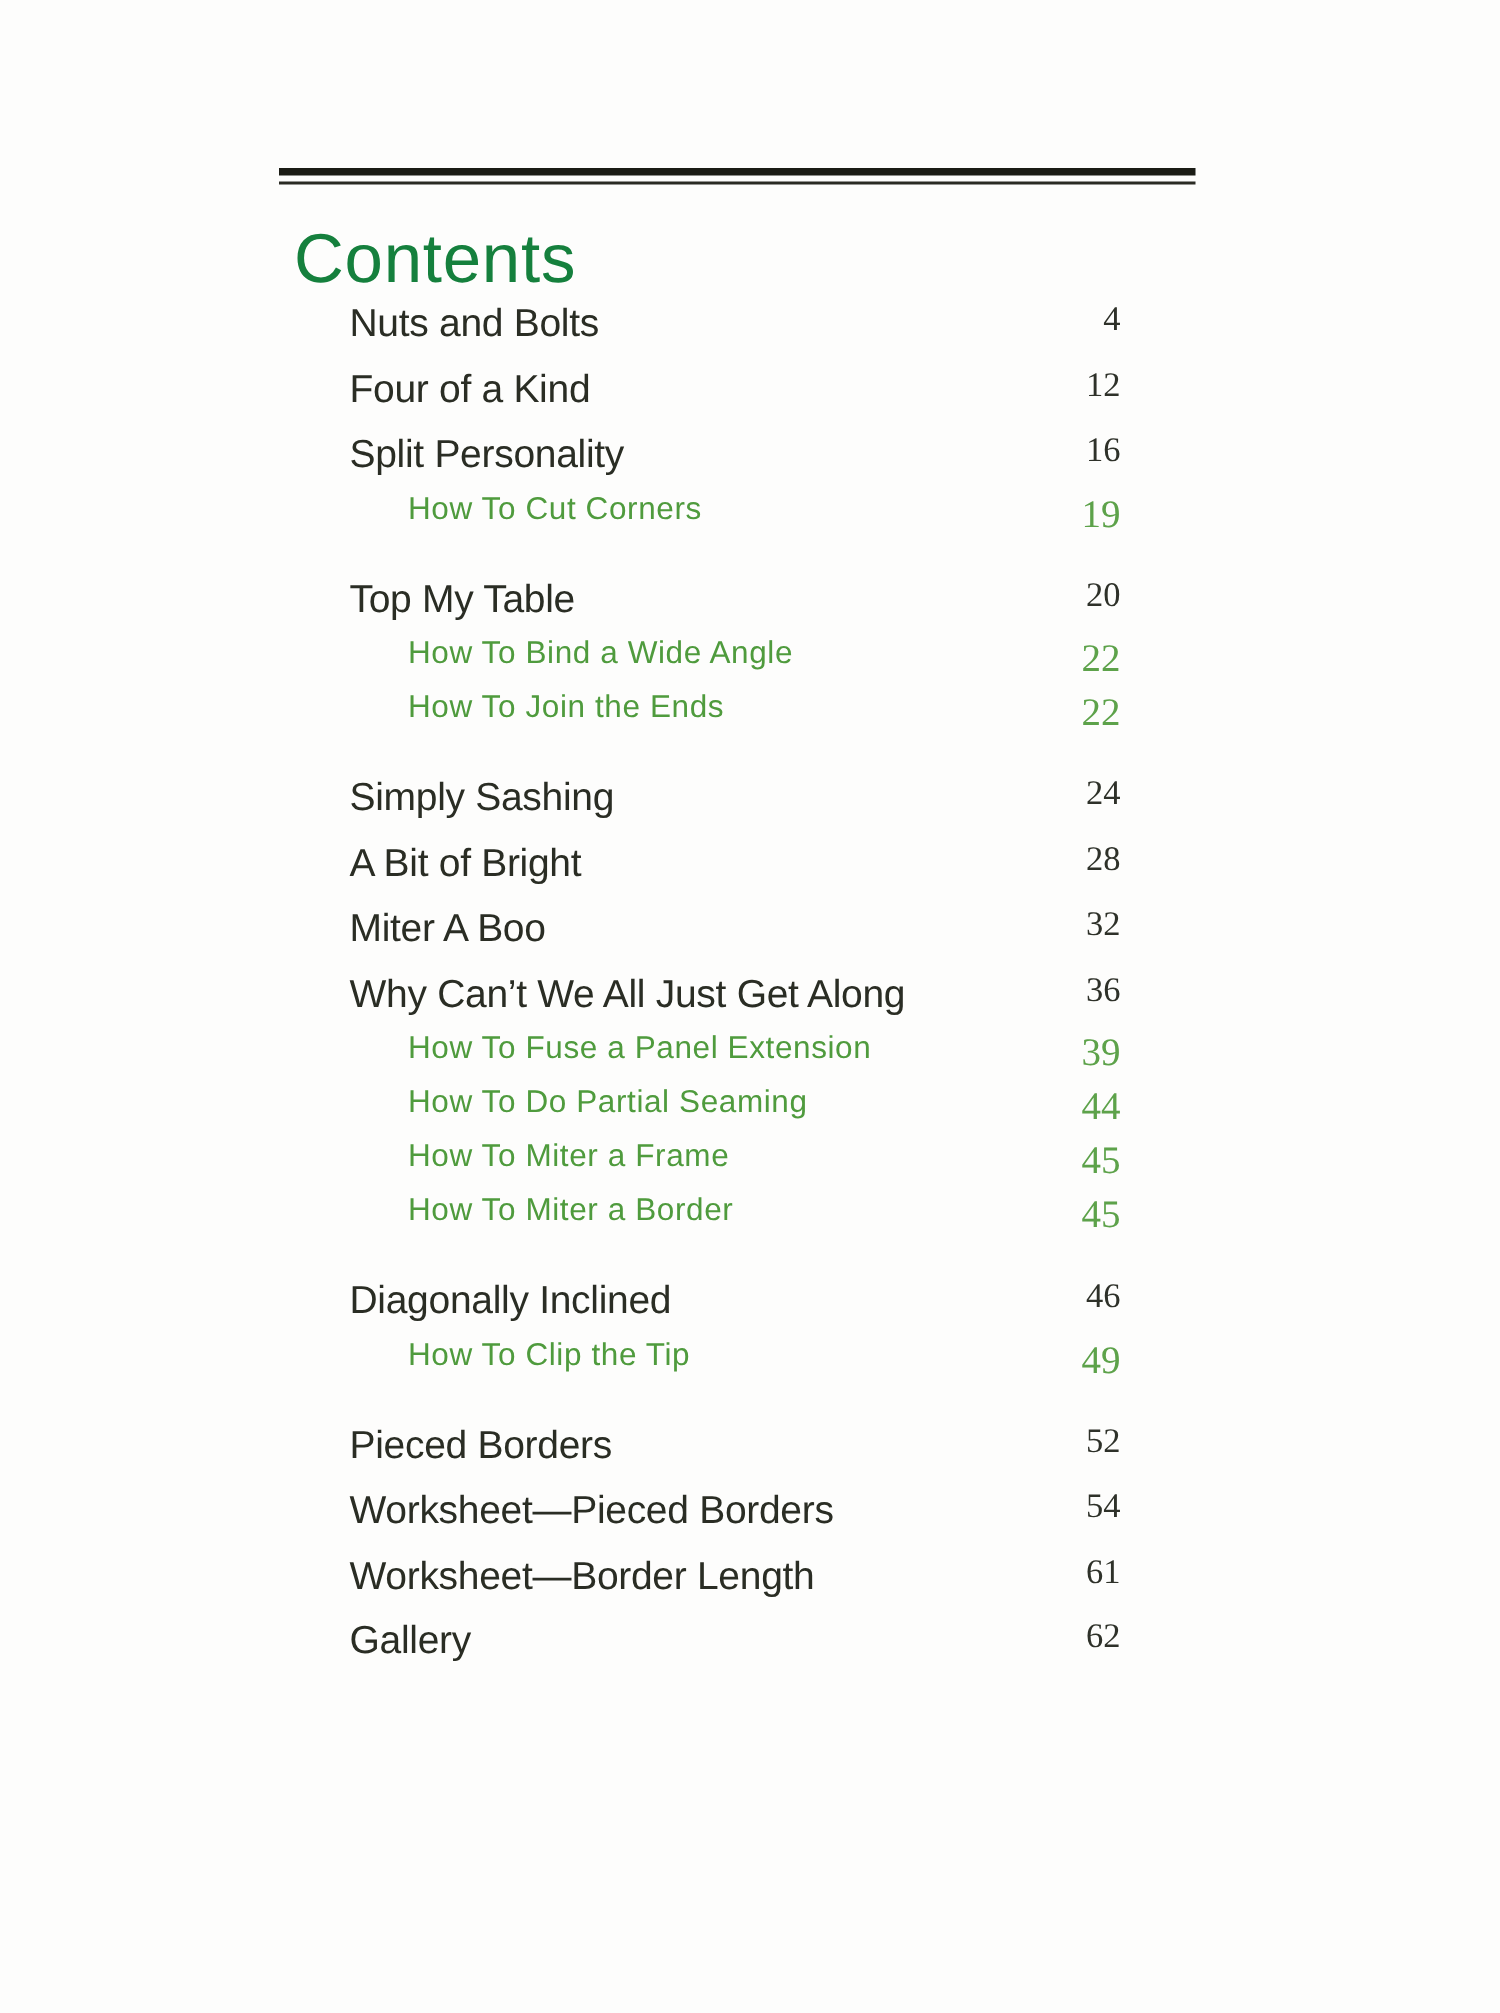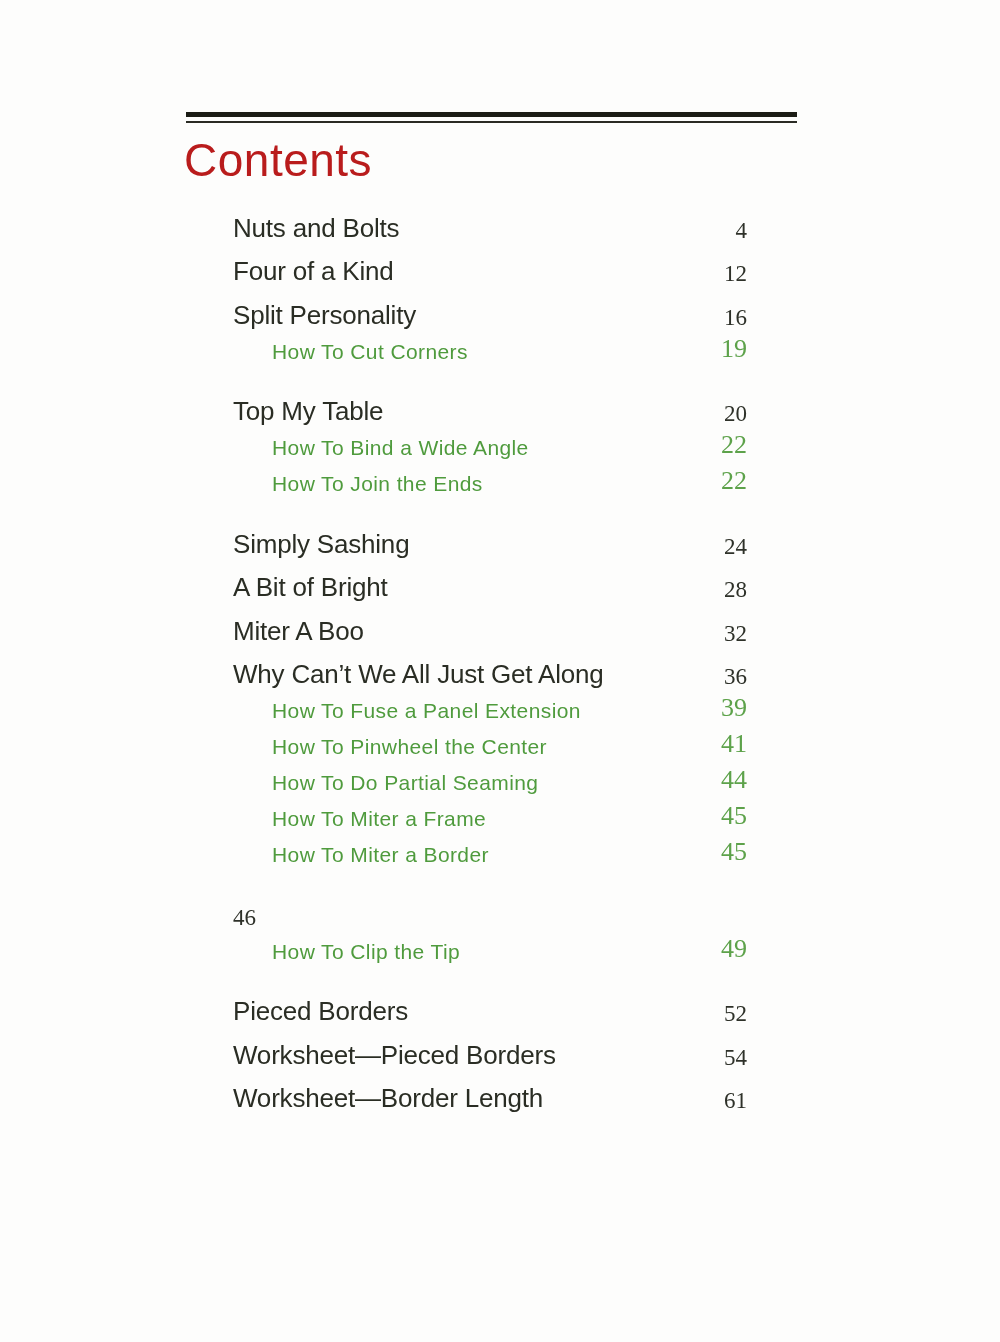--- a/index.html
+++ b/index.html
@@ -29,38 +29,38 @@
     height: 4px;
   }
   .rule-thin {
     height: 2px;
     background: #2a2b24;
   }
   .title {
     position: absolute;
     left: 184px;
     top: 137px;
-    margin: 0;
+    margin: 12px;
     font-size: 46px;
     font-weight: 400;
     letter-spacing: 0.5px;
-    color: #b91c1c;
+    color: #15803d;
     line-height: 1;
   }
   .toc {
     position: absolute;
     left: 233px;
     top: 200px;
     width: 514px;
     display: flex;
     flex-direction: column;
   }
   .toc-row {
     display: flex;
-    align-items: flex-end;
+    align-items: flex-start;
     justify-content: space-between;
   }
   .toc-row.main {
     height: 43.5px;
     font-size: 26px;
     letter-spacing: -0.2px;
     color: #2a2d24;
   }
   .toc-row.sub {
     height: 36px;
@@ -146,49 +146,50 @@
       </div>
       <div class="toc-row main">
         <span class="toc-label">Why Can’t We All Just Get Along</span>
         <span class="toc-page">36</span>
       </div>
       <div class="toc-row sub">
         <span class="toc-label">How To Fuse a Panel Extension</span>
         <span class="toc-page">39</span>
       </div>
       <div class="toc-row sub">
-        <span class="toc-label">How To Pinwheel the Center</span>
-        <span class="toc-page">41</span>
-      </div>
-      <div class="toc-row sub">
         <span class="toc-label">How To Do Partial Seaming</span>
         <span class="toc-page">44</span>
       </div>
       <div class="toc-row sub">
         <span class="toc-label">How To Miter a Frame</span>
         <span class="toc-page">45</span>
       </div>
       <div class="toc-row sub">
         <span class="toc-label">How To Miter a Border</span>
         <span class="toc-page">45</span>
       </div>
       <div class="toc-row main">
+        <span class="toc-label">Diagonally Inclined</span>
         <span class="toc-page">46</span>
       </div>
       <div class="toc-row sub">
         <span class="toc-label">How To Clip the Tip</span>
         <span class="toc-page">49</span>
       </div>
       <div class="toc-row main">
         <span class="toc-label">Pieced Borders</span>
         <span class="toc-page">52</span>
       </div>
       <div class="toc-row main">
         <span class="toc-label">Worksheet—Pieced Borders</span>
         <span class="toc-page">54</span>
       </div>
       <div class="toc-row main">
         <span class="toc-label">Worksheet—Border Length</span>
         <span class="toc-page">61</span>
       </div>
+      <div class="toc-row main">
+        <span class="toc-label">Gallery</span>
+        <span class="toc-page">62</span>
+      </div>
     </div>
 
 </div>
 
 </body></html>

